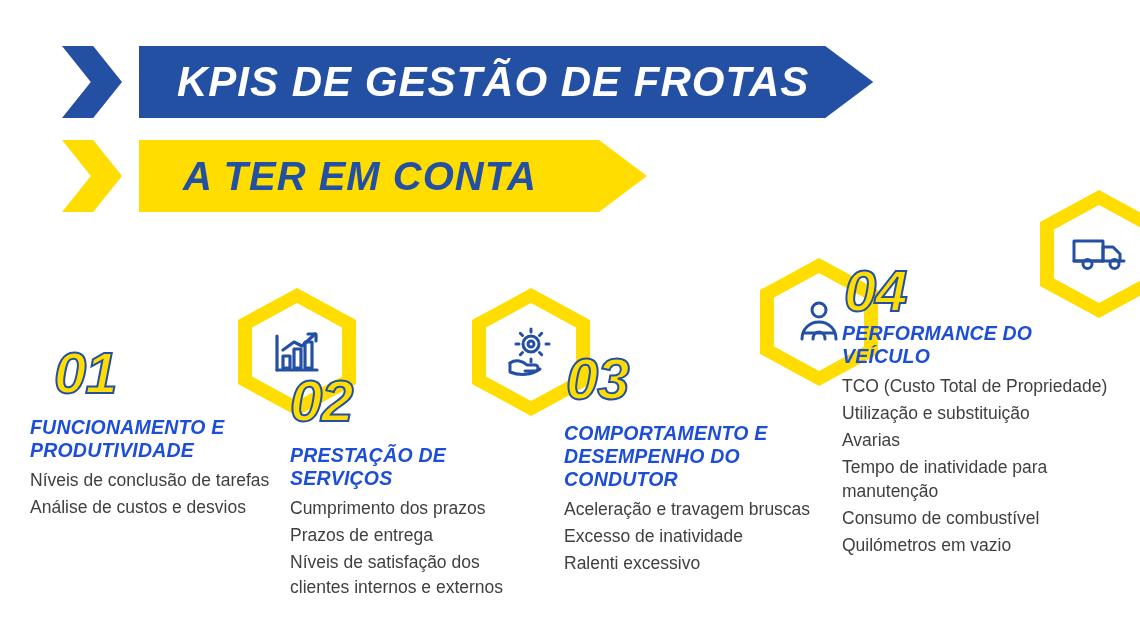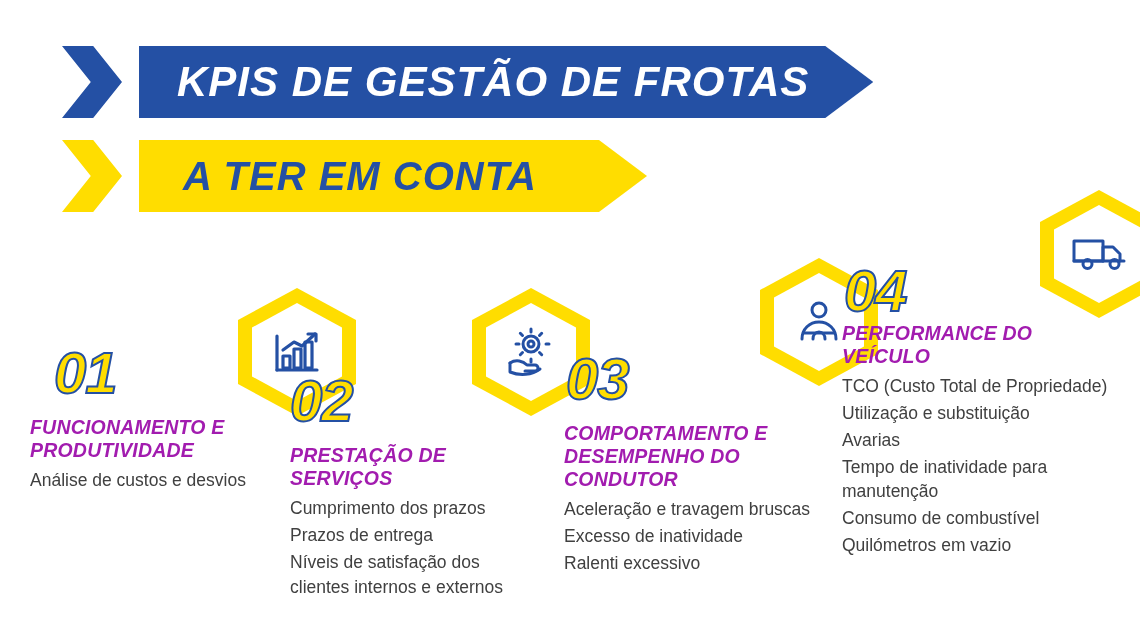--- a/index.html
+++ b/index.html
@@ -111,21 +111,21 @@
     color: #ffdd00;
     -webkit-text-stroke: 2px #2450a4;
     line-height: 1;
     letter-spacing: -1px;
   }
   .col h3 {
     margin: 0 0 6px 0;
     font-size: 19.5px;
     font-weight: bold;
     font-style: italic;
-    color: #a21caf;
+    color: #1d4ed8;
     line-height: 1.18;
     letter-spacing: 0.2px;
     text-transform: uppercase;
   }
   .col ul {
     list-style: none;
     margin: 0;
     padding: 0;
   }
   .col li {
@@ -194,20 +194,21 @@
             <path d="M37 6 H45 V13"></path>
           </svg>
         </span>
       </div>
     </div>
   </div>
   <div class="num">01</div>
   <div class="text">
     <h3>FUNCIONAMENTO E PRODUTIVIDADE</h3>
     <ul>
+      <li>Níveis de conclusão de tarefas</li>
       <li>Análise de custos e desvios</li>
     </ul>
   </div>
 </div>
 
 <div class="col" id="col-2">
   <div class="hex-wrap">
     <div class="hex">
       <div class="hex-inner">
         <span class="icon">

